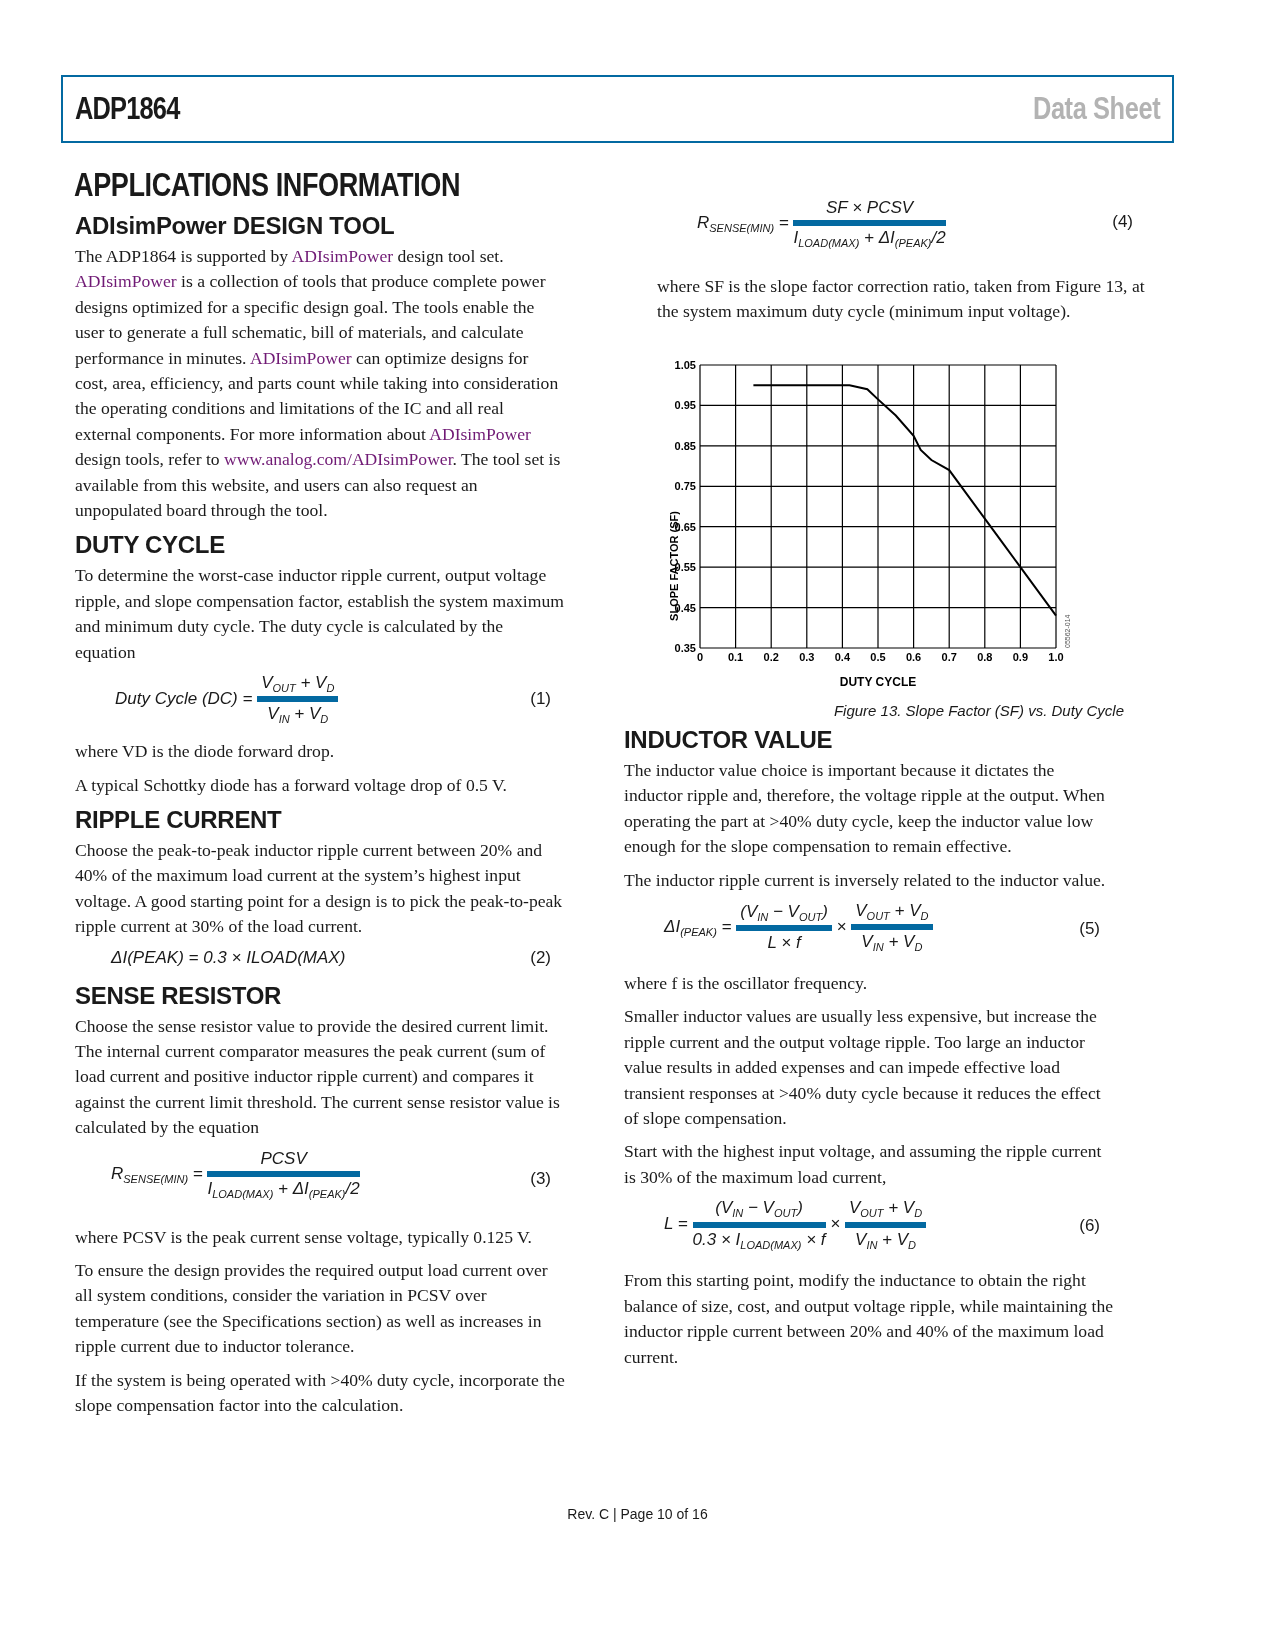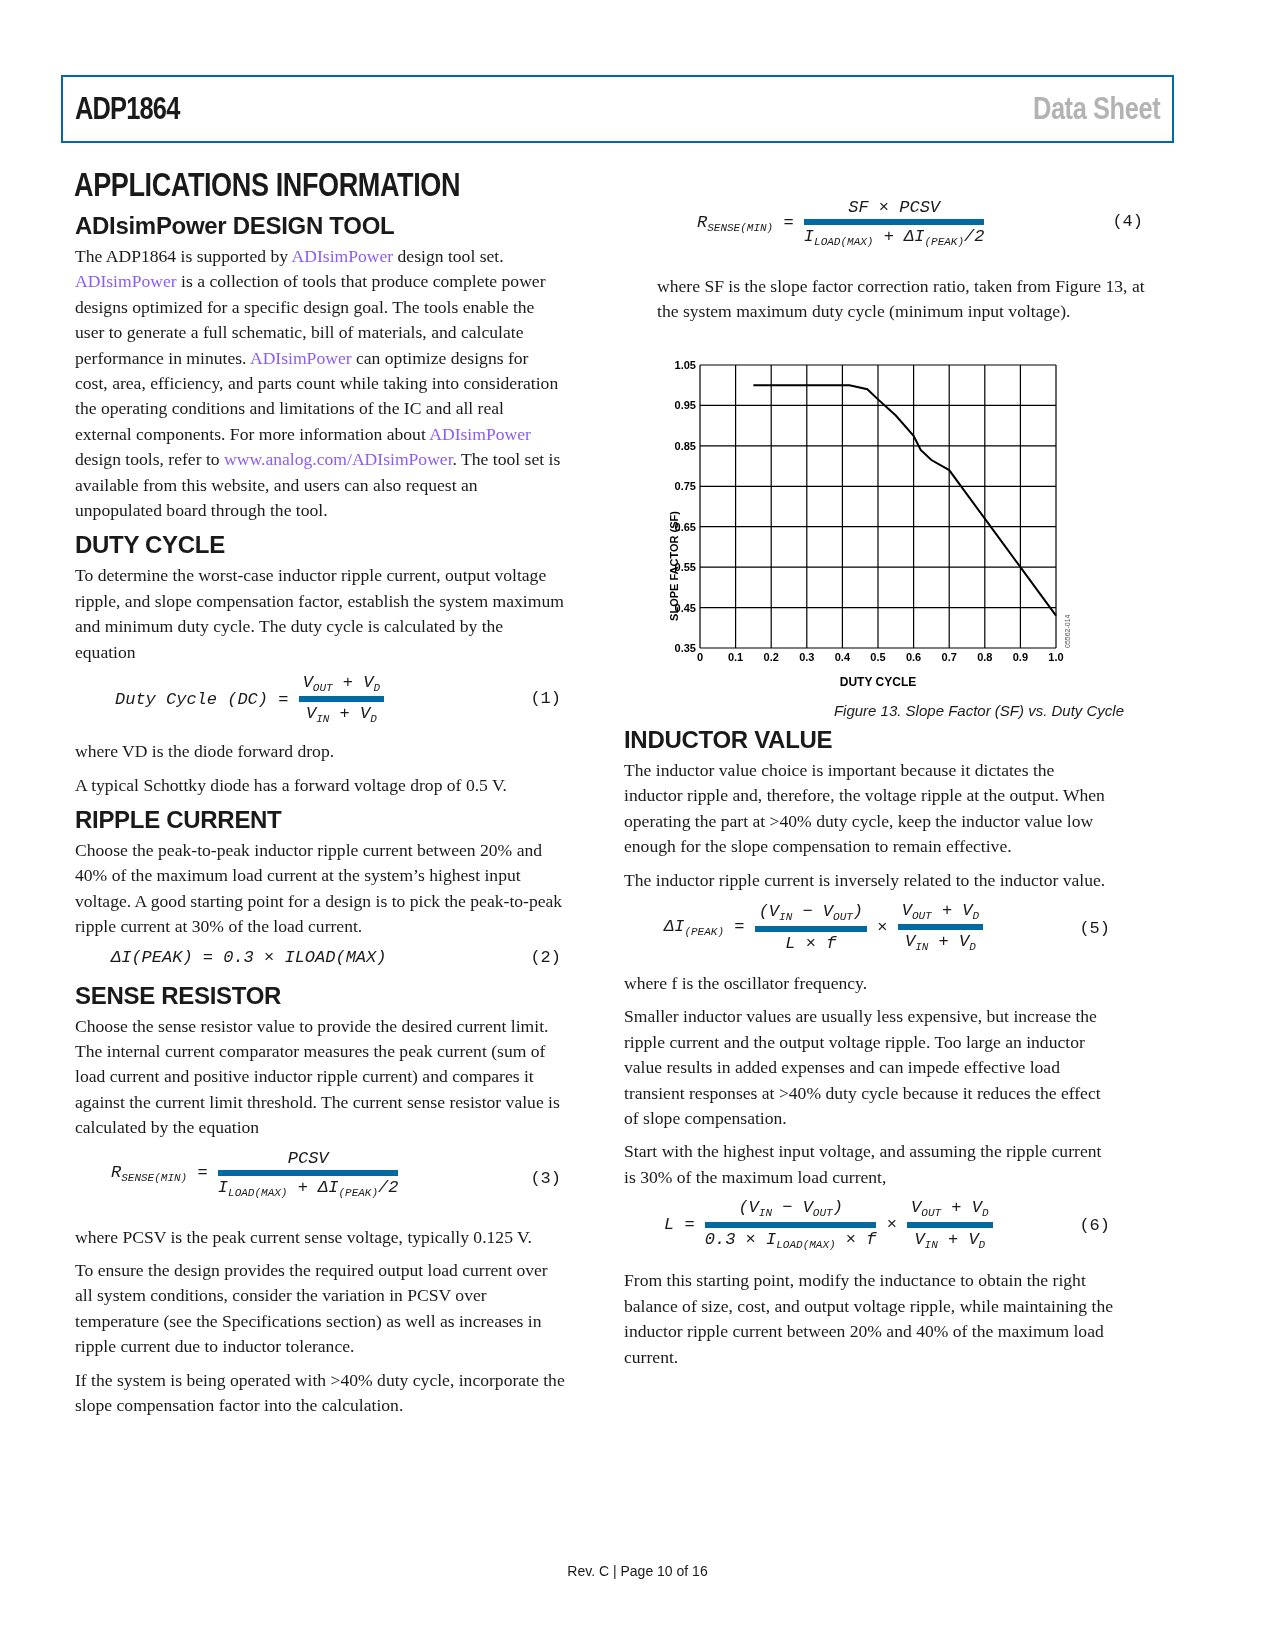--- a/index.html
+++ b/index.html
@@ -6,30 +6,30 @@
   body{width:1275px;height:1650px;position:relative;font-family:"Liberation Serif",serif;color:#1a1a1a;overflow:hidden;}
   .hdr{position:absolute;left:61px;top:75px;width:1113px;height:68px;border:2px solid #0369a1;box-sizing:border-box;}
   .hdr-left{position:absolute;left:12px;top:14px;font-family:"Liberation Sans",sans-serif;font-weight:bold;font-size:31px;letter-spacing:-1px;transform:scaleX(0.82);transform-origin:left;}
   .hdr-right{position:absolute;right:12px;top:14px;font-family:"Liberation Sans",sans-serif;font-weight:bold;font-size:31px;color:#b3b3b3;transform:scaleX(0.82);transform-origin:right;letter-spacing:-0.5px;}
   .title{position:absolute;left:74px;top:166px;font-family:"Liberation Sans",sans-serif;font-weight:bold;font-size:33px;transform:scaleX(0.82);transform-origin:left;letter-spacing:-0.5px;}
   .col{position:absolute;width:490px;}
   .colL{left:75px;top:212px;}
   .colR{left:657px;top:198px;}
   h2{font-family:"Liberation Sans",sans-serif;font-weight:bold;font-size:24px;margin:0 0 4px 0;letter-spacing:-0.3px;}
   p{font-size:17.6px;line-height:25.4px;margin:0 0 8px 0;}
-  a{color:#8b5cf6;text-decoration:none;}
-  .eq{position:relative;font-family:Liberation Mono, monospace;font-size:17px;font-style:italic;margin:6px 4px 10px 0;}
+  a{color:#701a75;text-decoration:none;}
+  .eq{position:relative;font-family:Liberation Sans, sans-serif;font-size:17px;font-style:italic;margin:6px 14px 10px 0;}
   .eqn{position:absolute;right:0;font-style:normal;}
   .frac{display:inline-block;vertical-align:middle;text-align:center;}
   .frac .num{display:block;border-bottom:6px solid #0369a1;padding:0 4px 2px;}
   .frac .den{display:block;padding-top:2px;}
   sub{font-size:11px;}
   .chart{position:absolute;left:680px;top:372px;width:440px;height:360px;}
   .caption{font-family:"Liberation Sans",sans-serif;font-style:italic;font-size:15px;text-align:right;width:490px;margin:6px 0 8px 0;}
-  .footer{position:absolute;top:1563px;left:0;width:1275px;text-align:center;font-family:"Liberation Sans",sans-serif;font-size:14px;}
+  .footer{position:absolute;top:1506px;left:0;width:1275px;text-align:center;font-family:"Liberation Sans",sans-serif;font-size:14px;}
 </style>
 </head>
 <body>
 
 <div class="hdr">
   <span class="hdr-left">ADP1864</span>
   <span class="hdr-right">Data Sheet</span>
 </div>
 <div class="title">APPLICATIONS INFORMATION</div>
 

